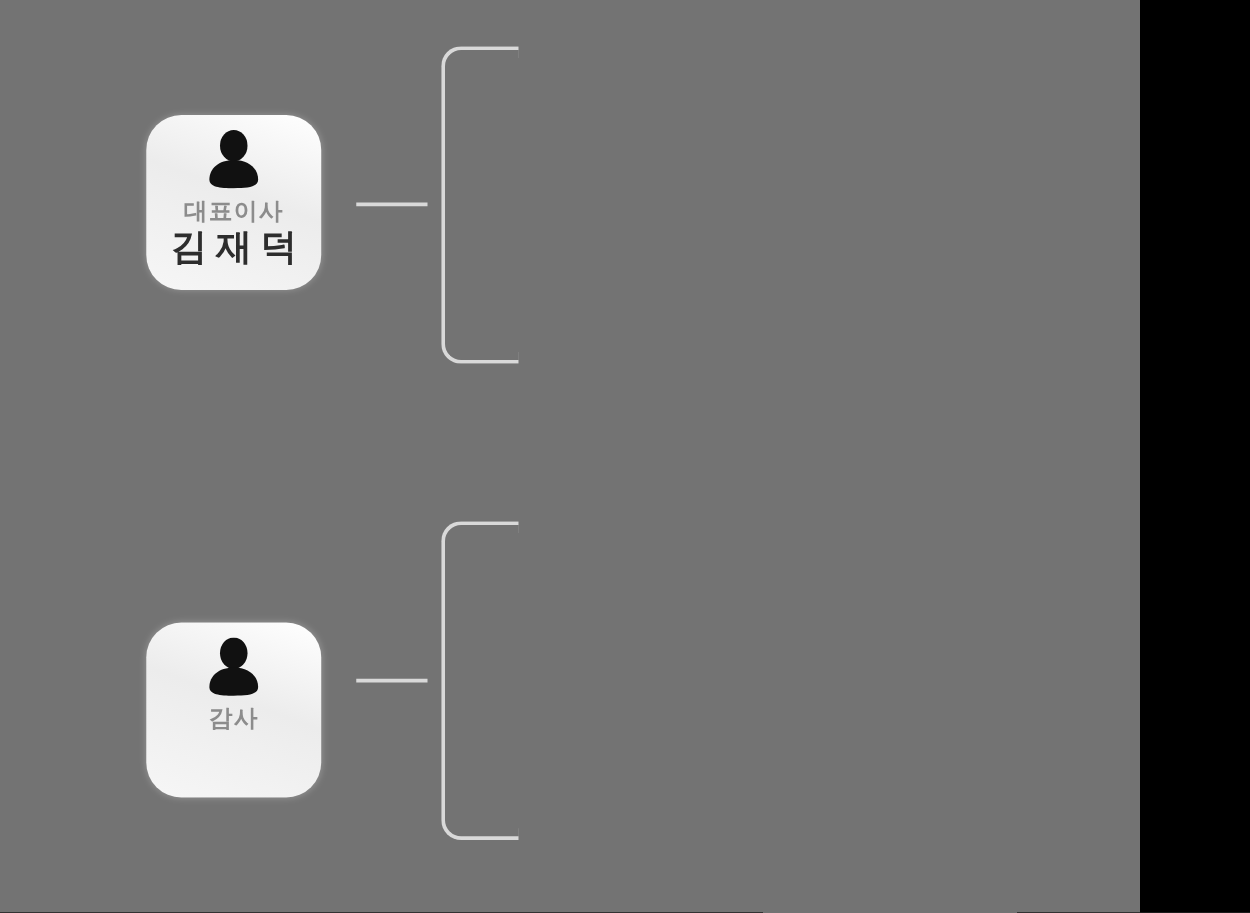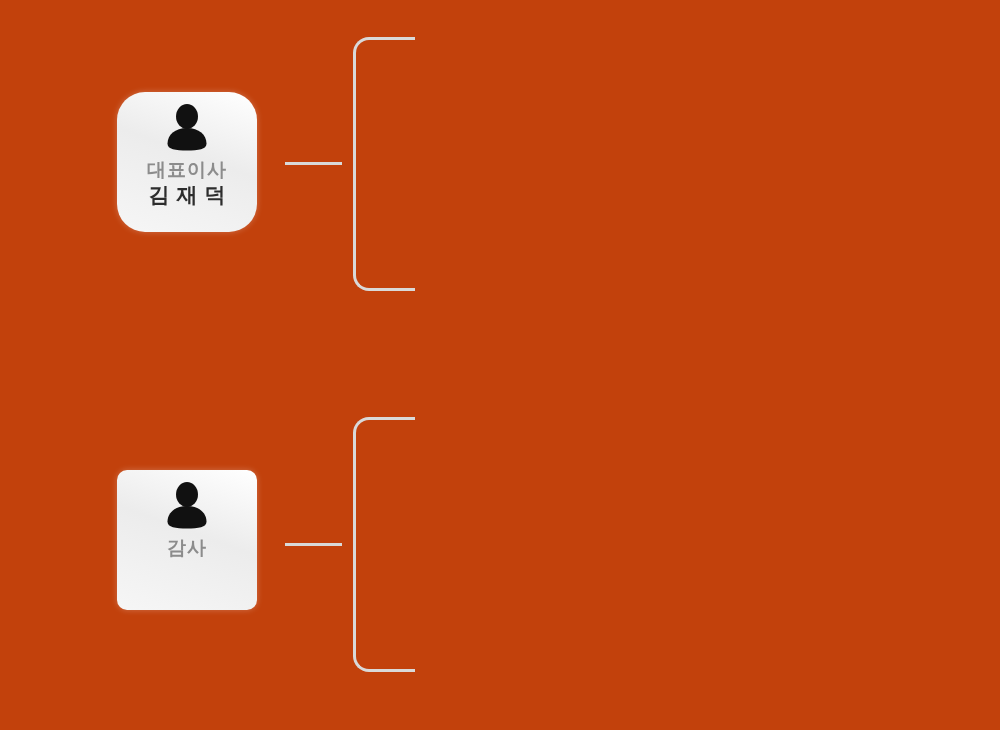--- a/index.html
+++ b/index.html
@@ -2,63 +2,63 @@
 <html><head>
 <meta charset="utf-8">
 <style>
   html, body {
     margin: 0;
     padding: 0;
     background: #000000;
   }
   .canvas {
     position: relative;
-    width: 1000px;
+    width: 912px;
     height: 730px;
-    background: #c2410c;
+    background: #737373;
     overflow: hidden;
-    font-family: Liberation Serif, serif;
+    font-family: Liberation Mono, monospace;
   }
 
   
   .person-card {
     position: absolute;
     left: 117px;
     width: 140px;
     height: 140px;
     border-radius: 28px;
     background: linear-gradient(200deg, #ffffff 0%, #ececec 45%, #f6f6f6 100%);
     box-shadow: 0 0 6px rgba(255,255,255,0.25);
     display: flex;
     flex-direction: column;
     align-items: center;
     box-sizing: border-box;
     padding-top: 12px;
   }
   .person-card.pos-ceo     { top: 92px;  }
-  .person-card.pos-auditor { top: 470px; border-radius: 10px; }
+  .person-card.pos-auditor { top: 498px; }
 
   .avatar {
     width: 44px;
     height: 47px;
     display: block;
   }
 
   .role-label {
     margin-top: 9px;
     font-size: 19px;
     font-weight: bold;
     line-height: 1.1;
     color: #8c8c8c;
     letter-spacing: 1px;
     white-space: nowrap;
   }
   .name-label {
     margin-top: 3px;
-    font-size: 21px;
+    font-size: 29px;
     font-weight: bold;
     line-height: 1.1;
     color: #2d2d2d;
     letter-spacing: 7px;
     padding-left: 7px; 
     white-space: nowrap;
   }
 
   
   .connector {

